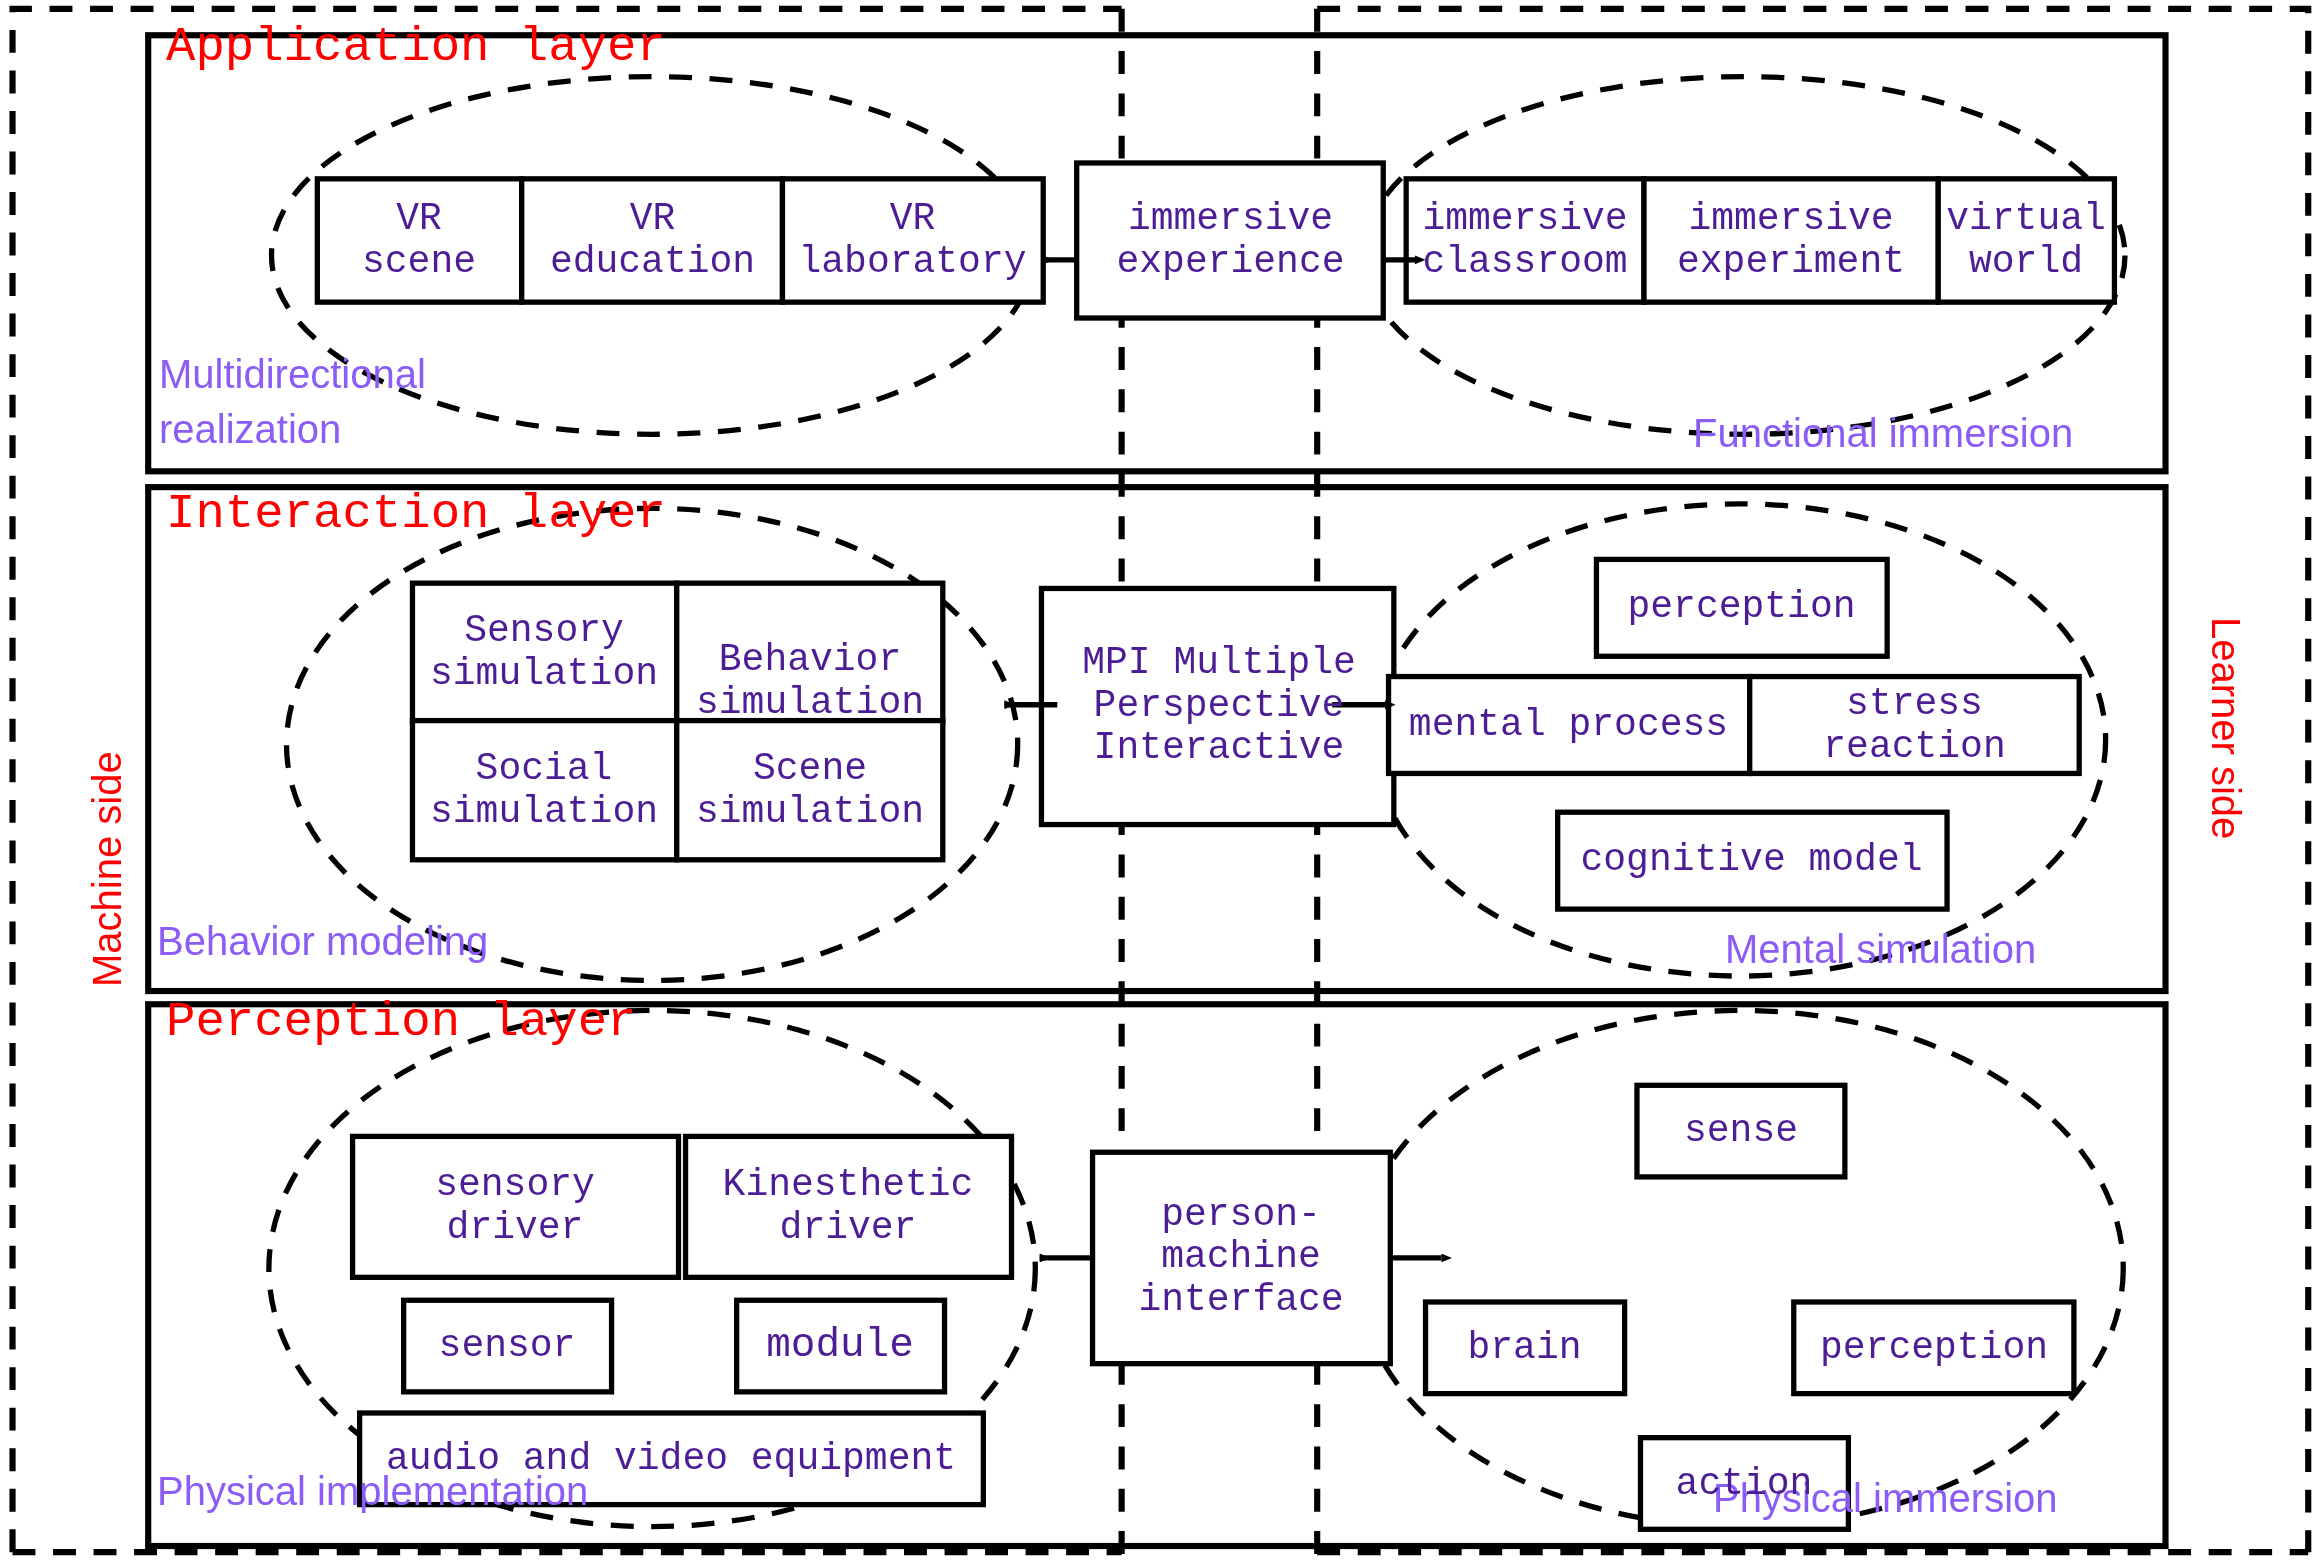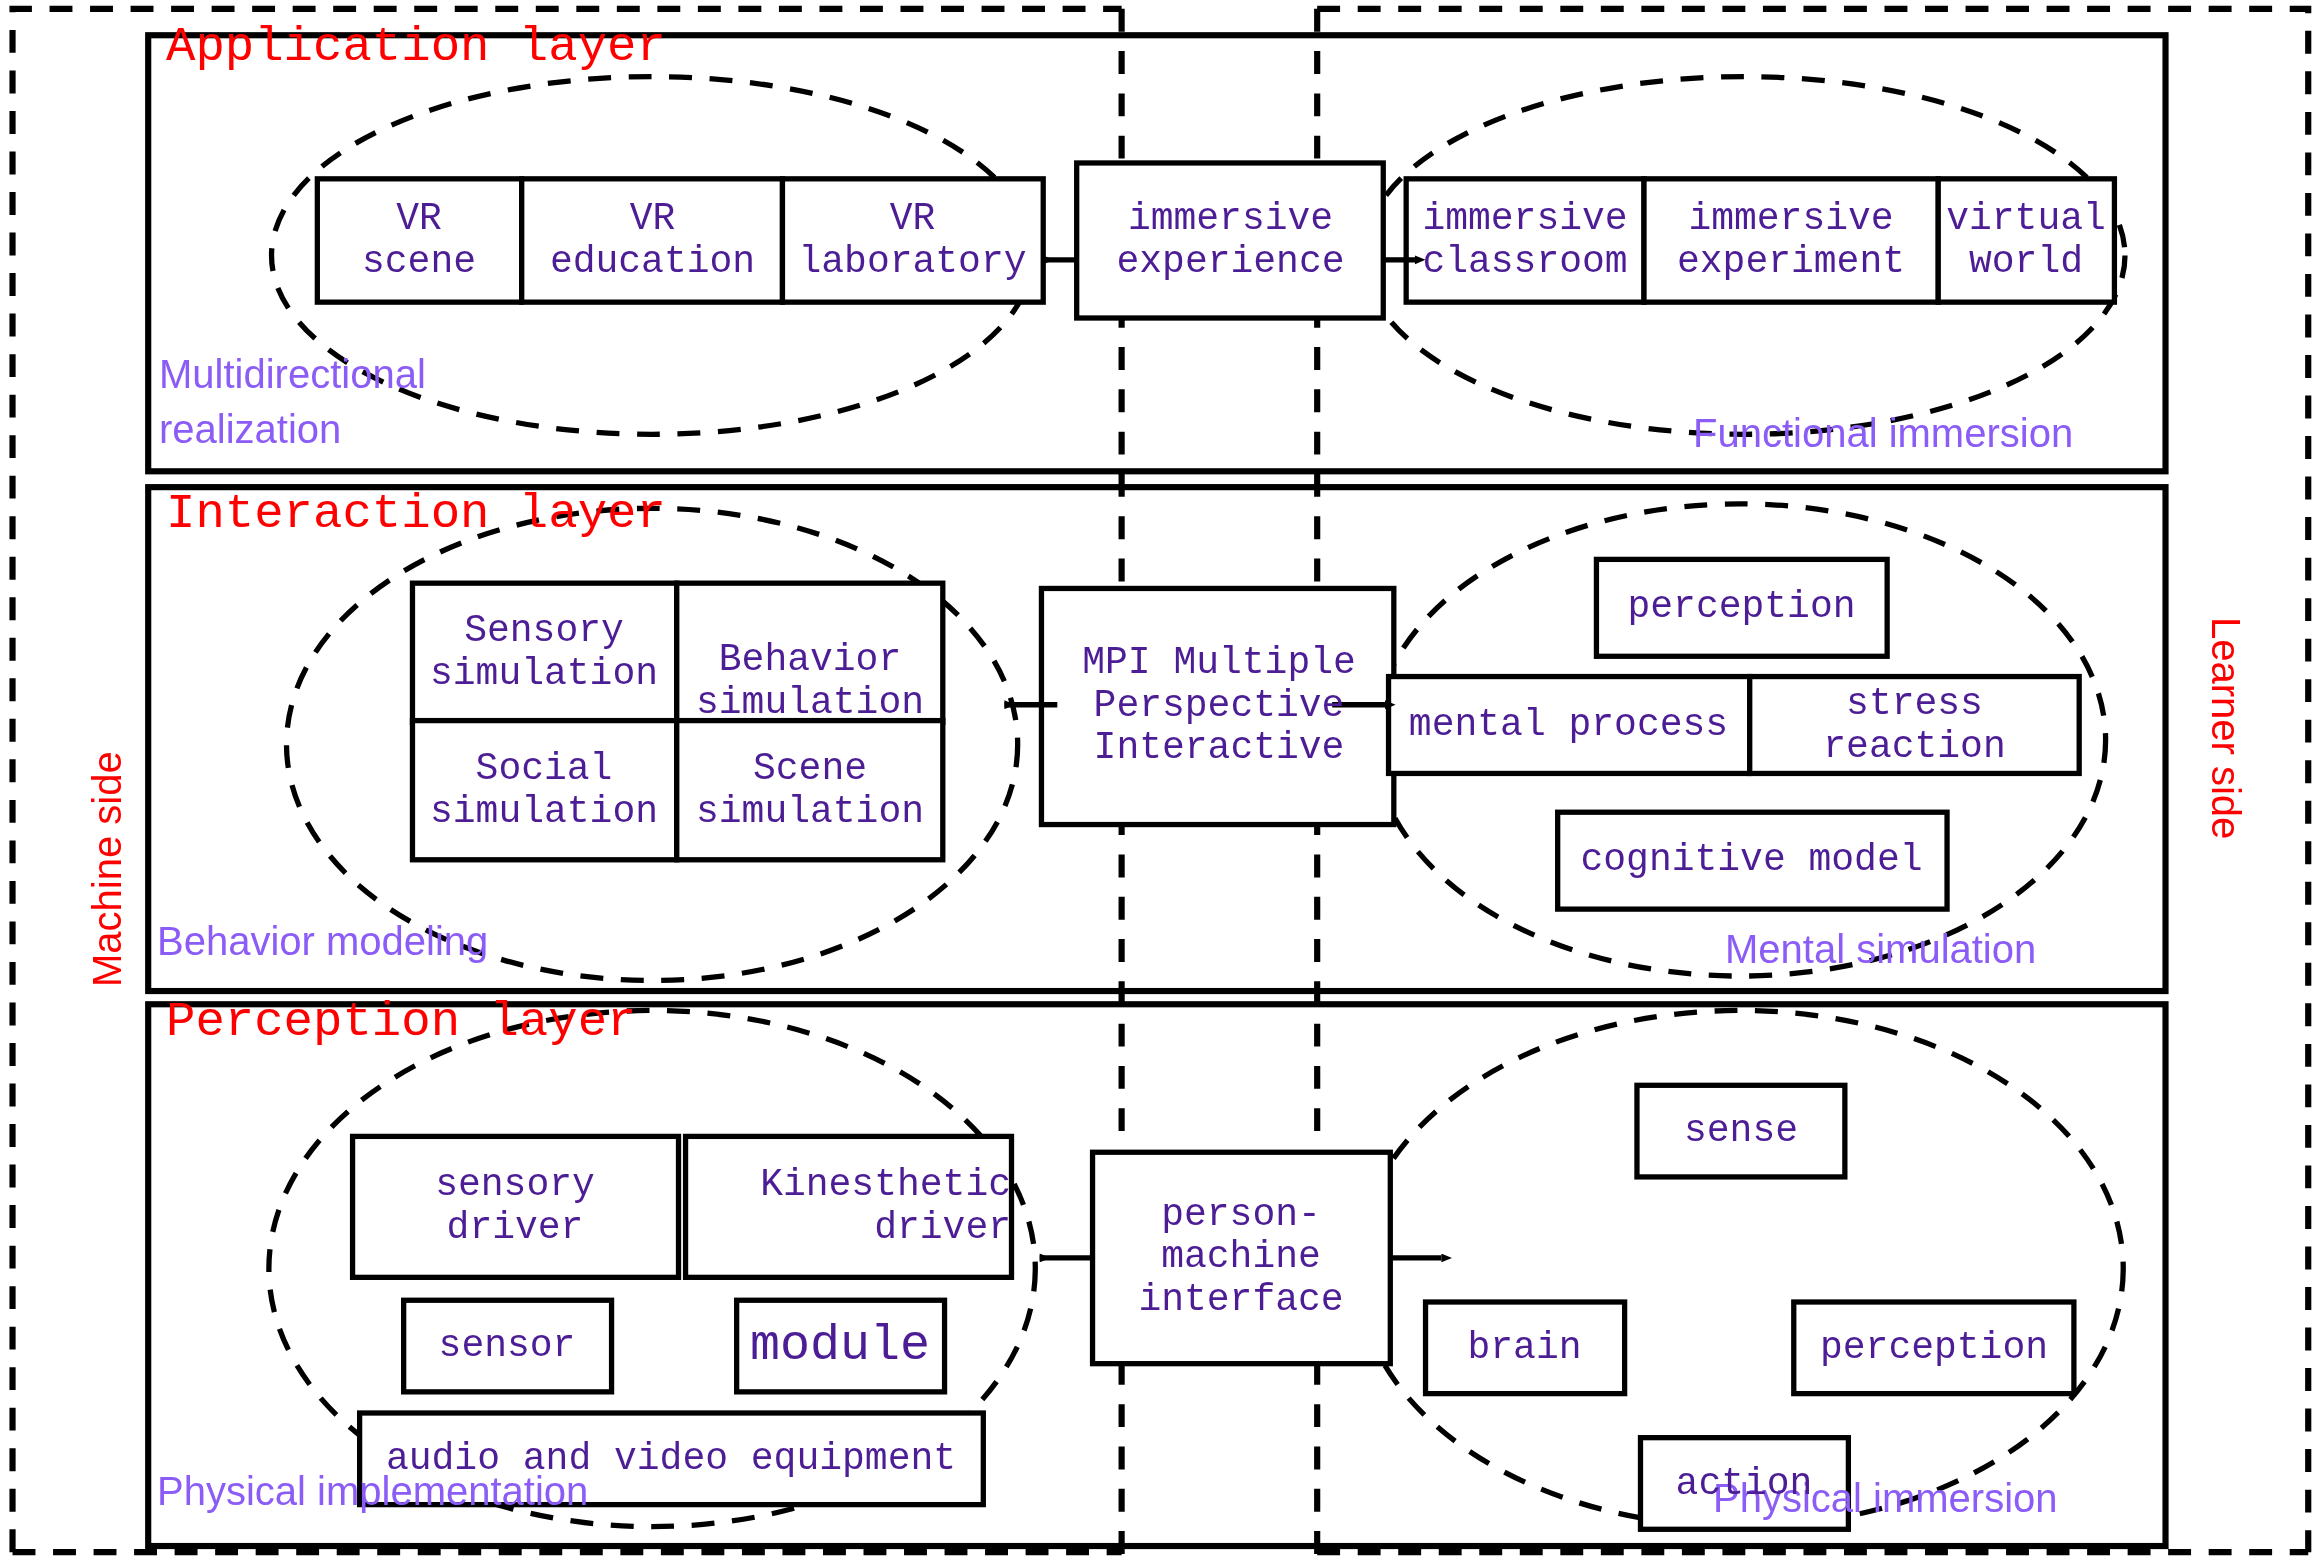--- a/index.html
+++ b/index.html
@@ -186,26 +186,26 @@
   <div class="tx boxlabel" style="left:1557px;top:812px;width:389px;height:97px;font-size:38px;">cognitive model</div>
 
   <div class="layer-title" style="left:166px;top:994px;">Perception layer</div>
   <div class="zone-label" style="left:157px;top:1469px;">Physical implementation</div>
   <div class="zone-label" style="left:1713px;top:1476px;">Physical immersion</div>
 
   <div class="tx boxlabel" style="left:352px;top:1136px;width:326px;height:141px;font-size:38px;flex-direction:column;">
     <span>sensory</span>
     <span>driver</span>
   </div>
-  <div class="tx boxlabel" style="left:685px;top:1136px;width:326px;height:141px;font-size:38px;flex-direction:column;align-items:flex-end;">
+  <div class="tx boxlabel" style="left:685px;top:1136px;width:326px;height:141px;font-size:38px;flex-direction:column;">
     <span>Kinesthetic</span>
     <span>driver</span>
   </div>
   <div class="tx boxlabel" style="left:403px;top:1300px;width:208px;height:92px;font-size:38px;">sensor</div>
-  <div class="tx boxlabel" style="left:736px;top:1300px;width:208px;height:92px;font-size:50px;">module</div>
+  <div class="tx boxlabel" style="left:736px;top:1300px;width:208px;height:92px;font-size:41px;">module</div>
   <div class="tx boxlabel" style="left:359px;top:1413px;width:624px;height:92px;font-size:38px;">audio and video equipment</div>
 
   <div class="tx boxlabel" style="left:1092px;top:1152px;width:298px;height:211px;font-size:38px;flex-direction:column;">
     <span>person-</span>
     <span>machine</span>
     <span>interface</span>
   </div>
 
   <div class="tx boxlabel" style="left:1637px;top:1085px;width:208px;height:92px;font-size:38px;">sense</div>
   <div class="tx boxlabel" style="left:1425px;top:1302px;width:199px;height:92px;font-size:38px;">brain</div>

